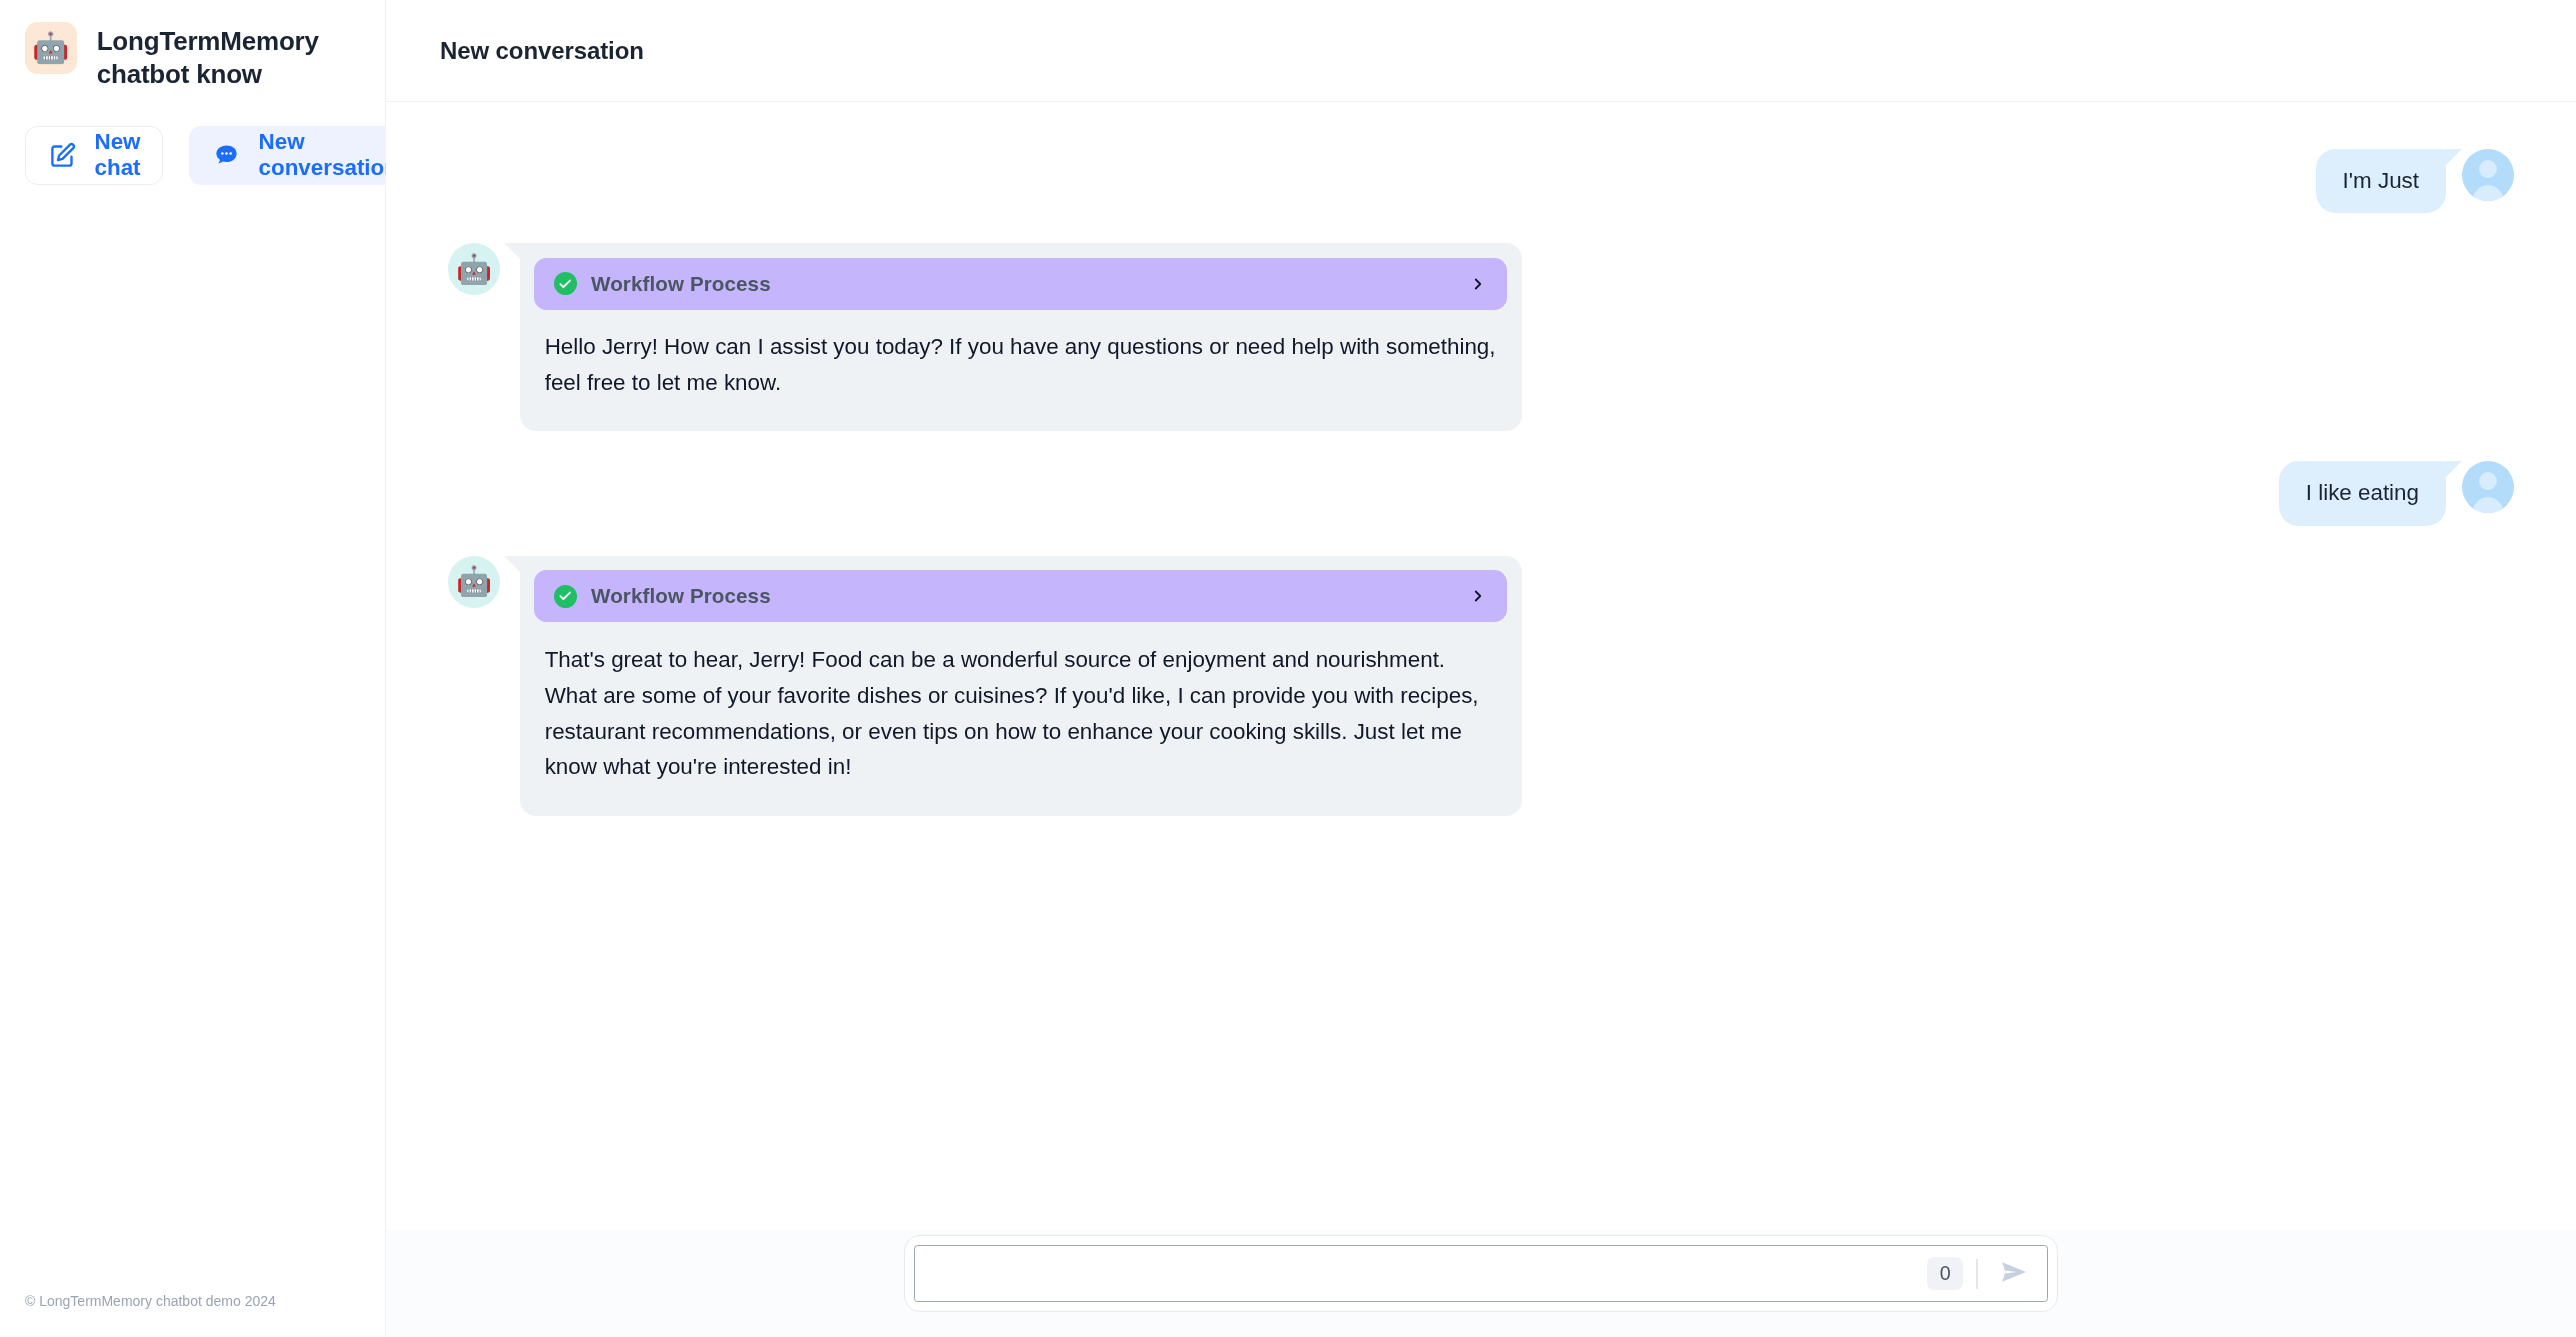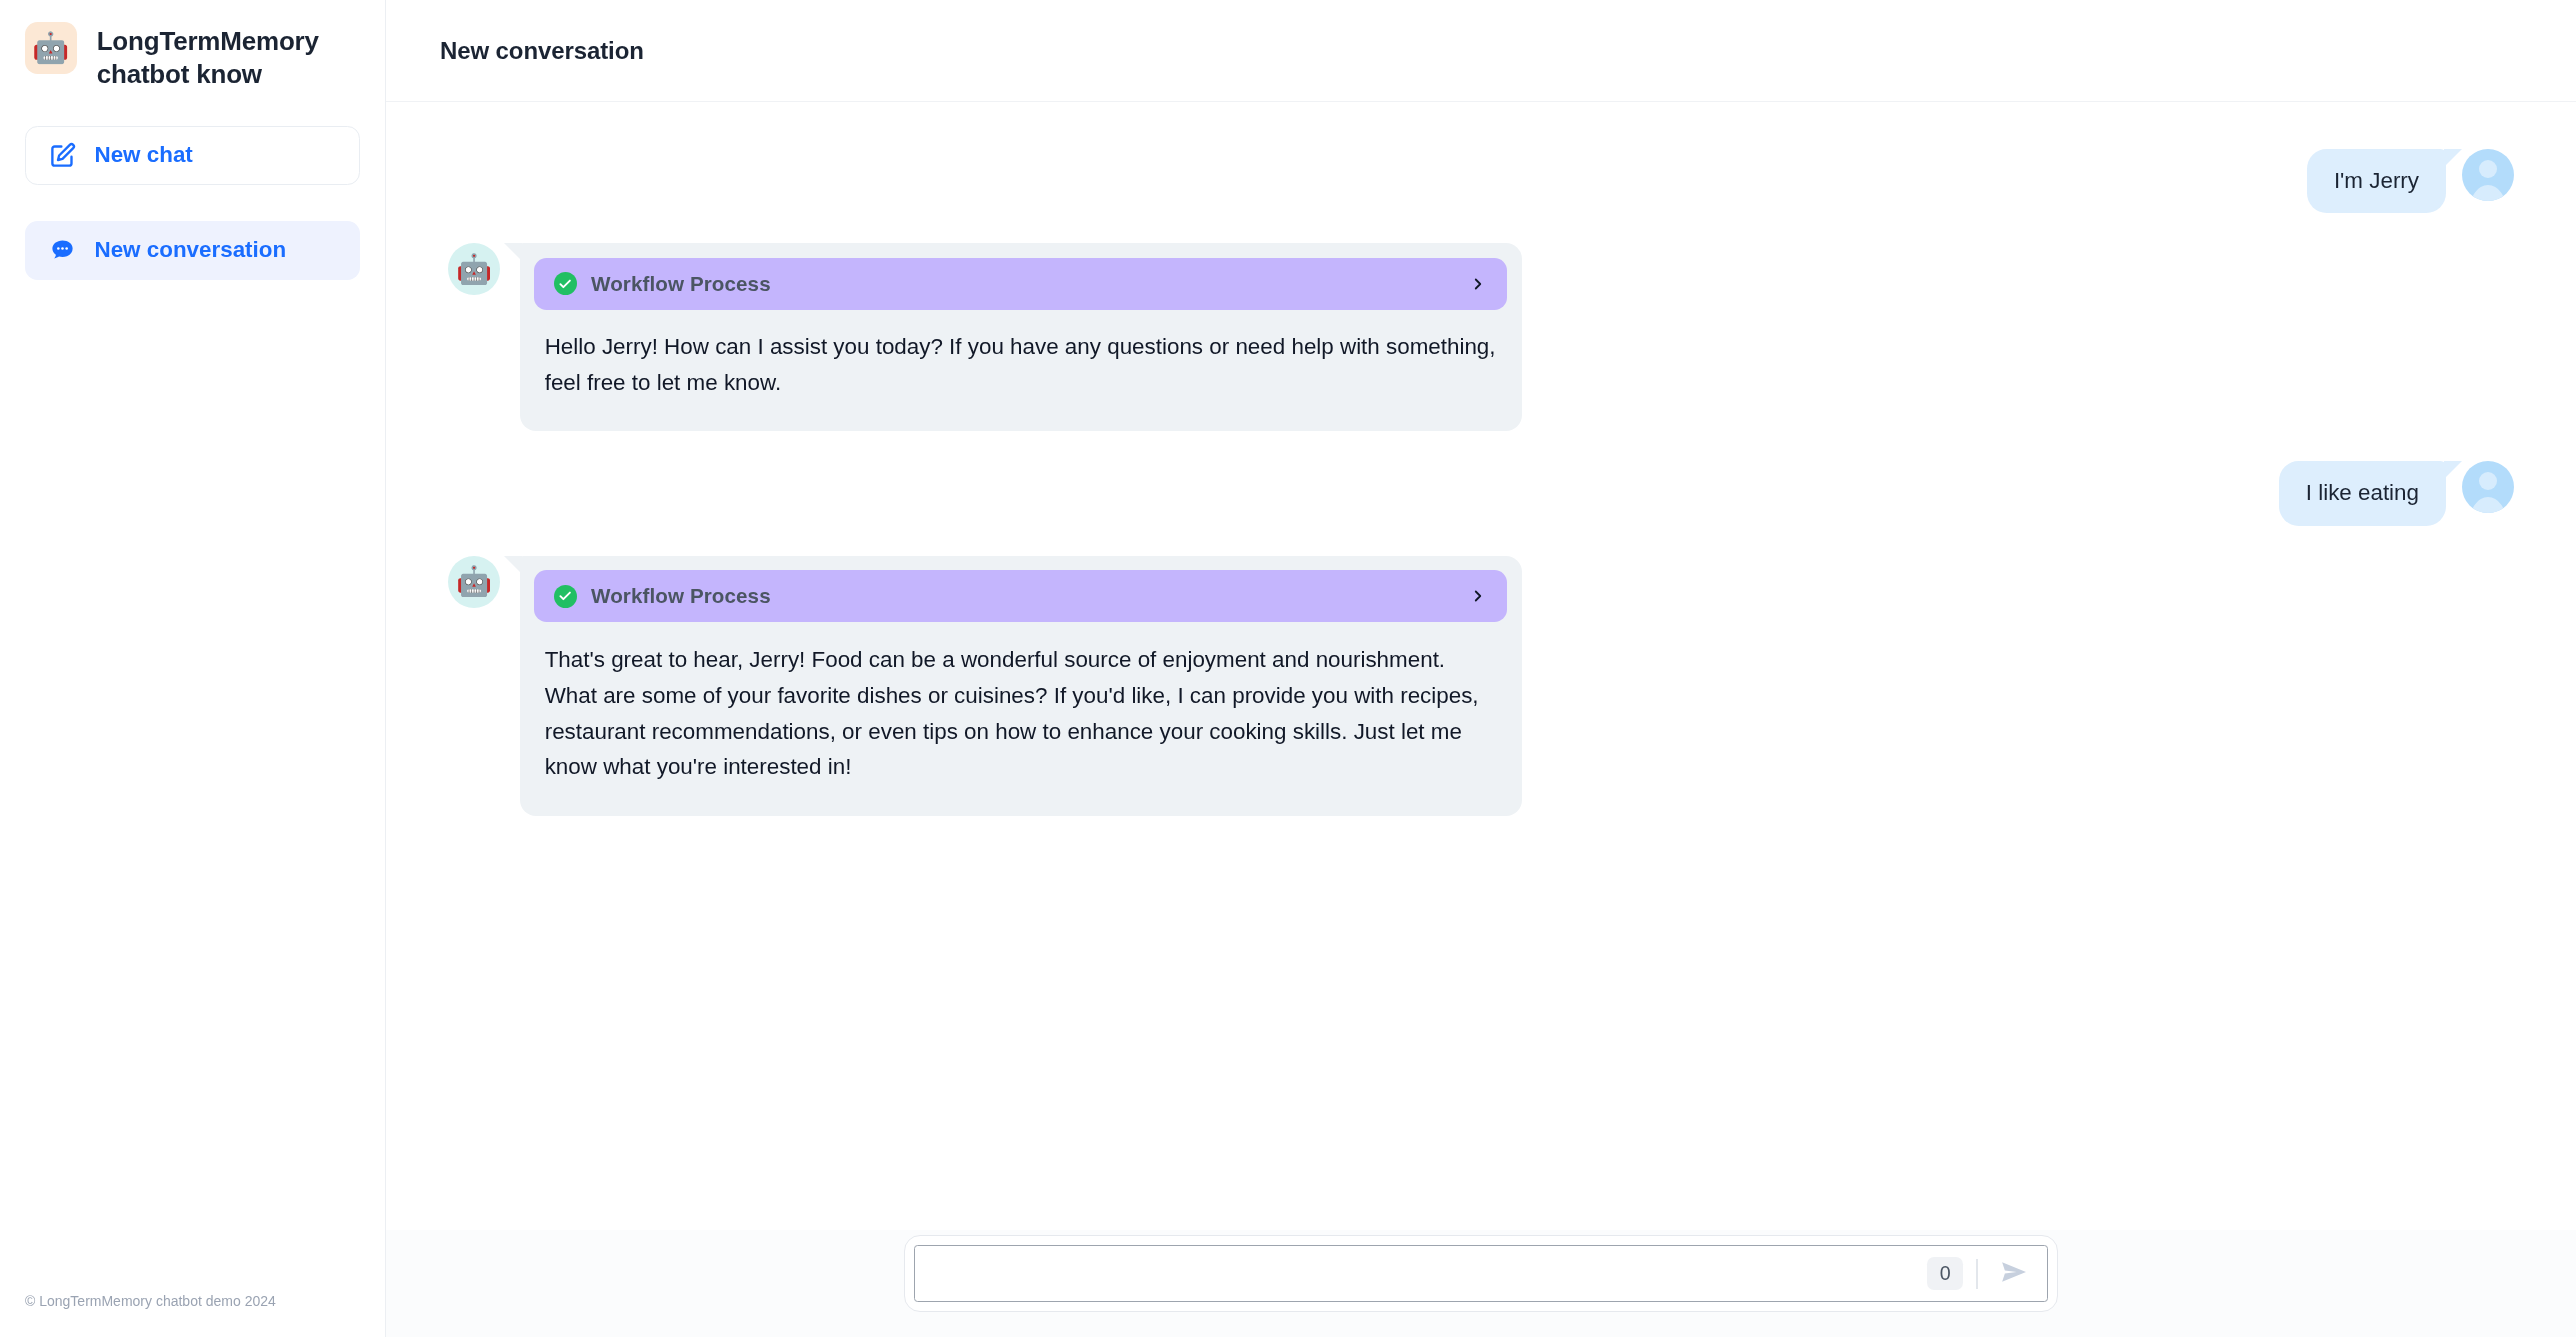--- a/index.html
+++ b/index.html
@@ -58,22 +58,22 @@
     color: #1b2433;
     line-height: 1.28;
     letter-spacing: -0.2px;
     max-width: 242px;
     padding-top: 3.6px;
   }
 
   .side-actions {
     padding: 34px 25px 0 25px;
     display: flex;
-    flex-direction: column;
-    gap: 36px;
+    flex-direction: row;
+    gap: 26px;
   }
 
   .side-btn {
     display: flex;
     align-items: center;
     gap: 18px;
     height: 59px;
     padding: 0 21.5px;
     border-radius: 12.5px;
     font-size: 22.4px;
@@ -417,21 +417,21 @@
 
     <div class="main-header">
       <div class="main-header-title">New conversation</div>
     </div>
 
     <div class="chat-scroll">
       <div class="chat-inner">
 
         <div class="msg-row user">
           <div class="user-wrap">
-            <div class="user-bubble">I'm Jerry</div>
+            <div class="user-bubble">I'm Just</div>
             <div class="avatar-user">
               <span class="head"></span>
                 <span class="body"></span>
             </div>
           </div>
         </div>
 
         <div class="msg-row bot">
           <div class="avatar-bot">
             <span>🤖</span>

